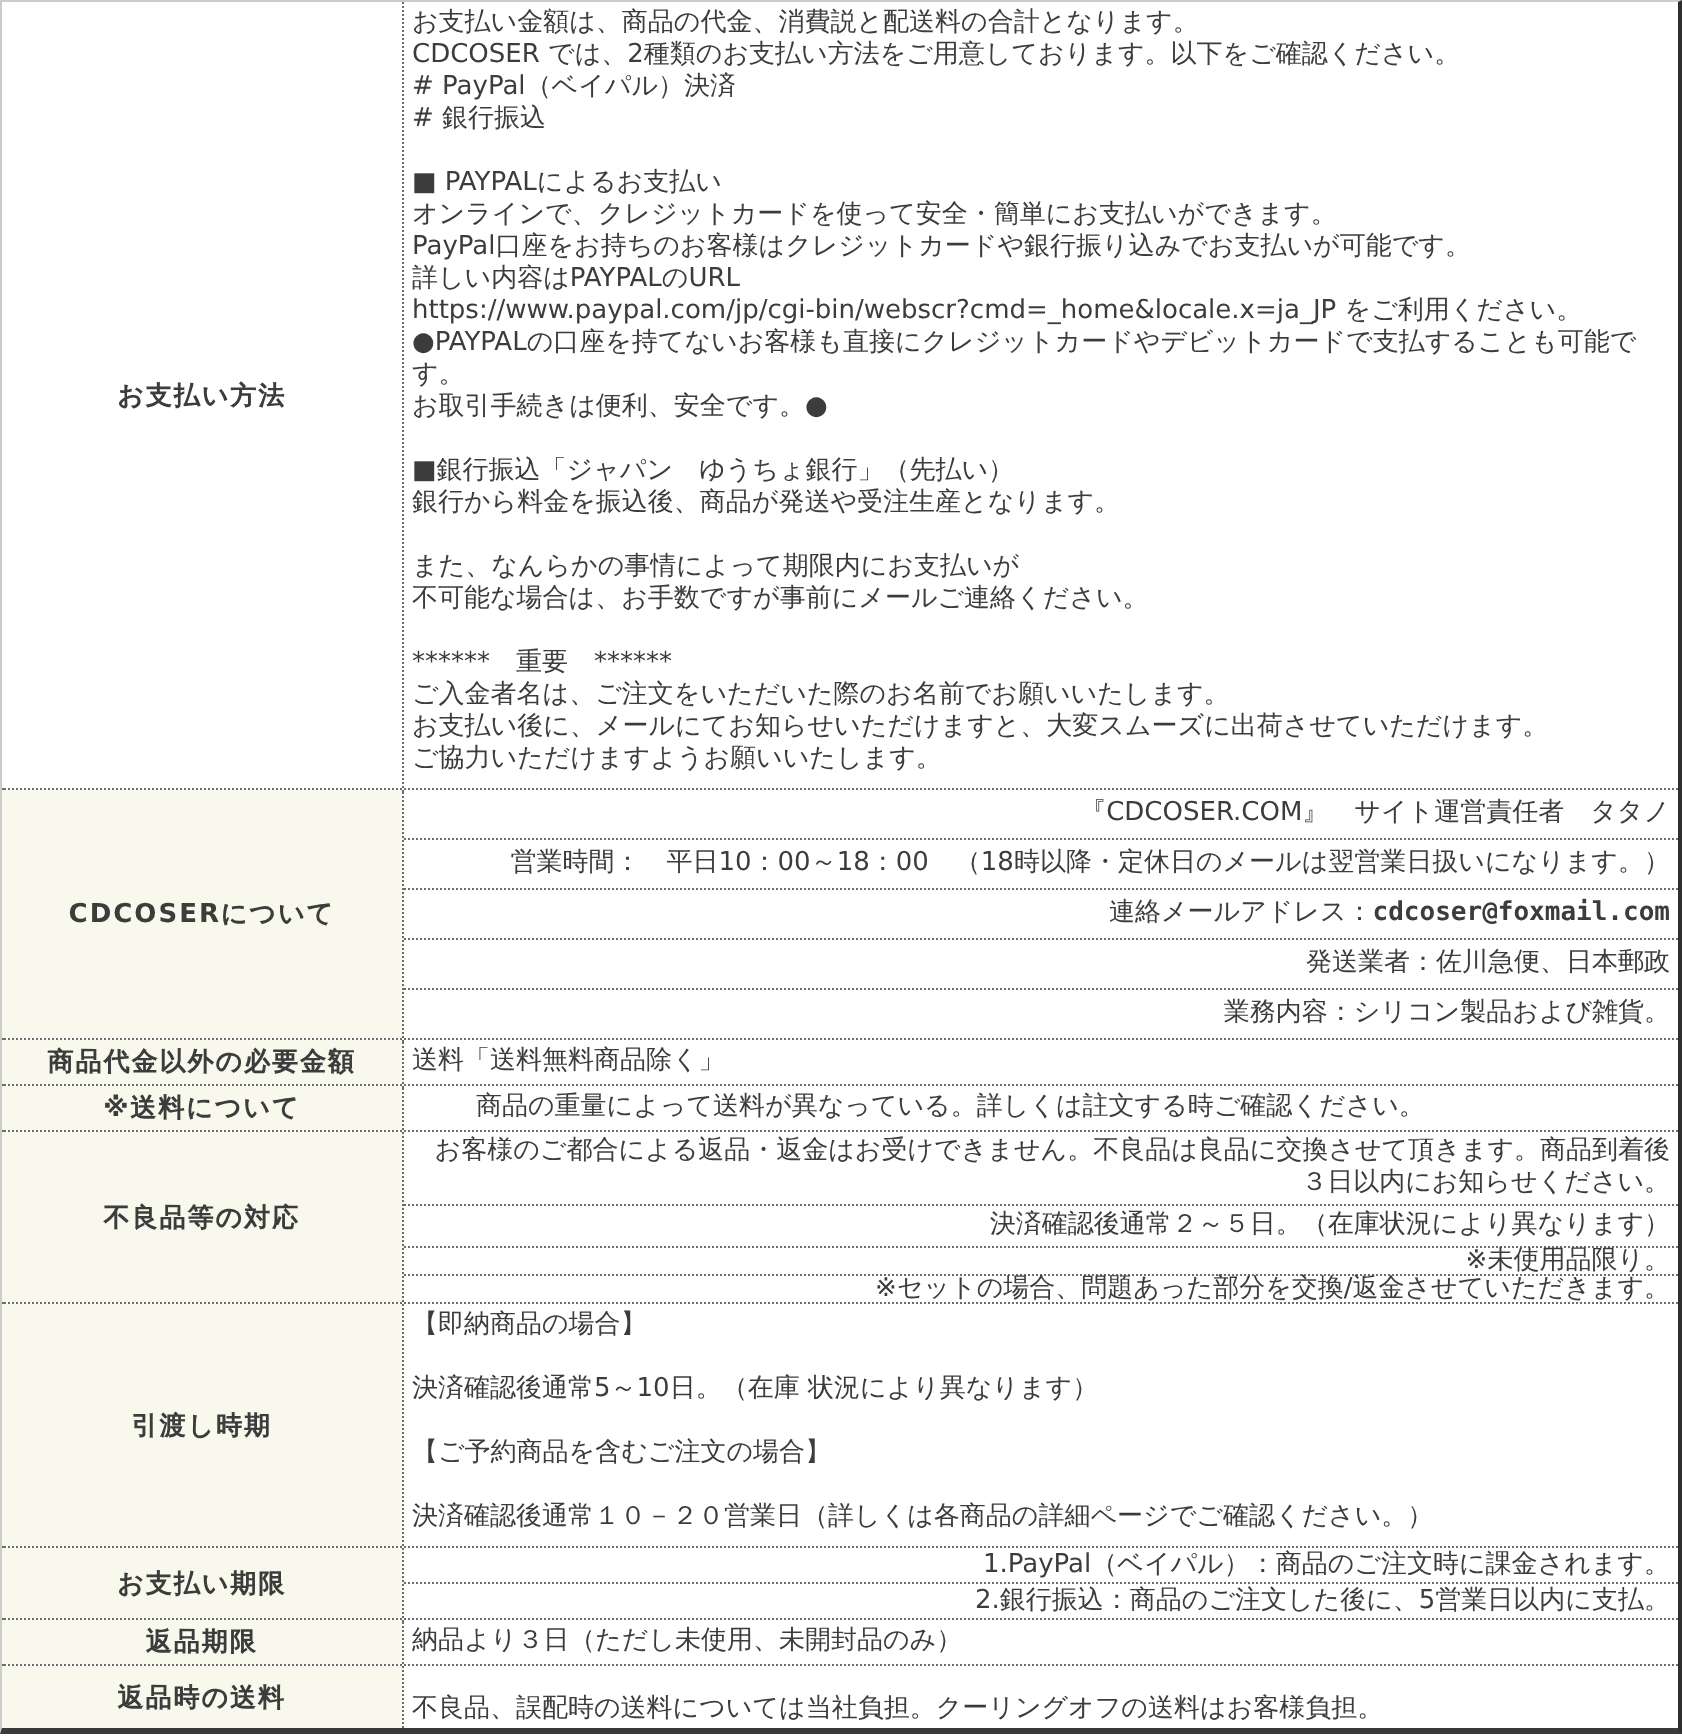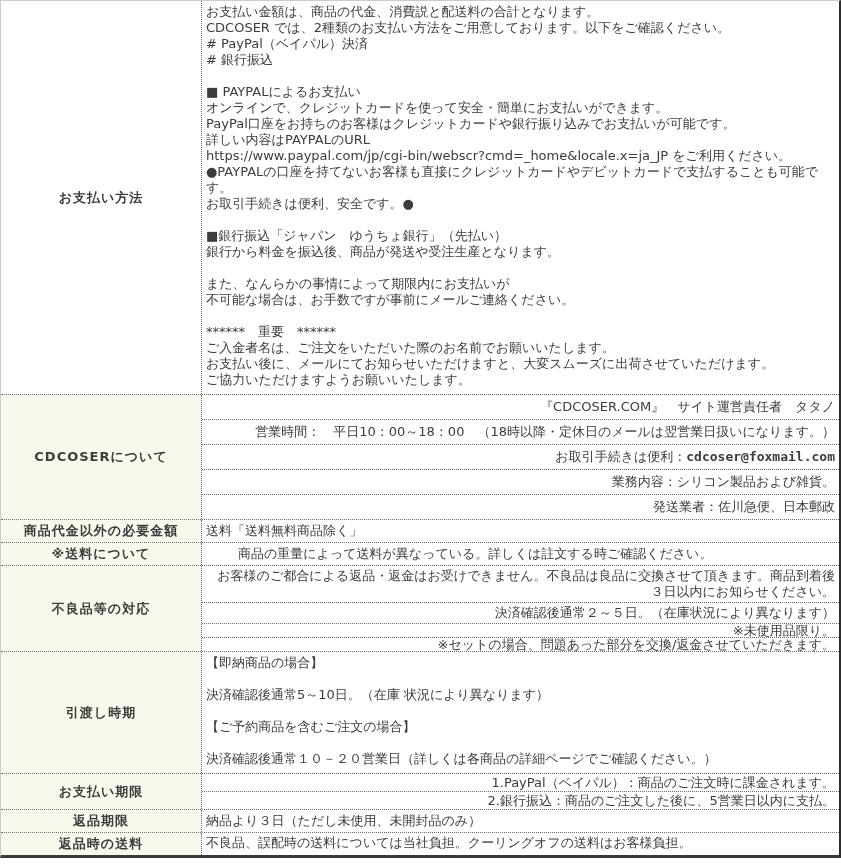--- a/index.html
+++ b/index.html
@@ -43,21 +43,21 @@
   }
   .subrow.sub-first { border-top: none; }
   .subrow.tight { padding: 0 4px; line-height: 13px; min-height: 13px; }
   .subrow.snug { padding: 2px 4px; }
   .email { font-weight: bold; font-family: "DejaVu Sans Mono", "Liberation Mono", monospace; }
   .mh396 { min-height: 393px; }
   .mh123 { min-height: 121px; }
   .mh21 { min-height: 15px; line-height: 16px; }
   .mh25 { min-height: 18px; line-height: 16px; margin-left: 32px; }
   .mh19 { min-height: 13px; line-height: 15px; }
-  .mh16 { min-height: 11px; line-height: 14px; }
+  .mh16 { min-height: 11px; line-height: 14px; margin-top: 12px; }
 </style>
 </head>
 <body>
 
 <div class="info-table">
 
   <div class="t-row first">
     <div class="label-cell">お支払い方法</div>
     <div class="content-cell pad mh396">
       <div class="line">お支払い金額は、商品の代金、消費説と配送料の合計となります。</div>
@@ -84,23 +84,23 @@
       <div class="line">お支払い後に、メールにてお知らせいただけますと、大変スムーズに出荷させていただけます。</div>
       <div class="line">ご協力いただけますようお願いいたします。</div>
     </div>
   </div>
 
   <div class="t-row">
     <div class="label-cell">CDCOSERについて</div>
     <div class="content-cell">
       <div class="subrow sub-first">『CDCOSER.COM』　サイト運営責任者　タタノ</div>
       <div class="subrow">営業時間：　平日10：00～18：00　（18時以降・定休日のメールは翌営業日扱いになります。）</div>
-      <div class="subrow"><span>お取引手続きは便利：</span><span class="email">cdcoser@foxmail.com</span></div>
+      <div class="subrow"><span>連絡メールアドレス：</span><span class="email">cdcoser@foxmail.com</span></div>
+      <div class="subrow">発送業者：佐川急便、日本郵政</div>
       <div class="subrow">業務内容：シリコン製品および雑貨。</div>
-      <div class="subrow">発送業者：佐川急便、日本郵政</div>
     </div>
   </div>
 
   <div class="t-row">
     <div class="label-cell">商品代金以外の必要金額</div>
     <div class="content-cell pad mh21">送料「送料無料商品除く」</div>
   </div>
 
   <div class="t-row">
     <div class="label-cell">※送料について</div>

